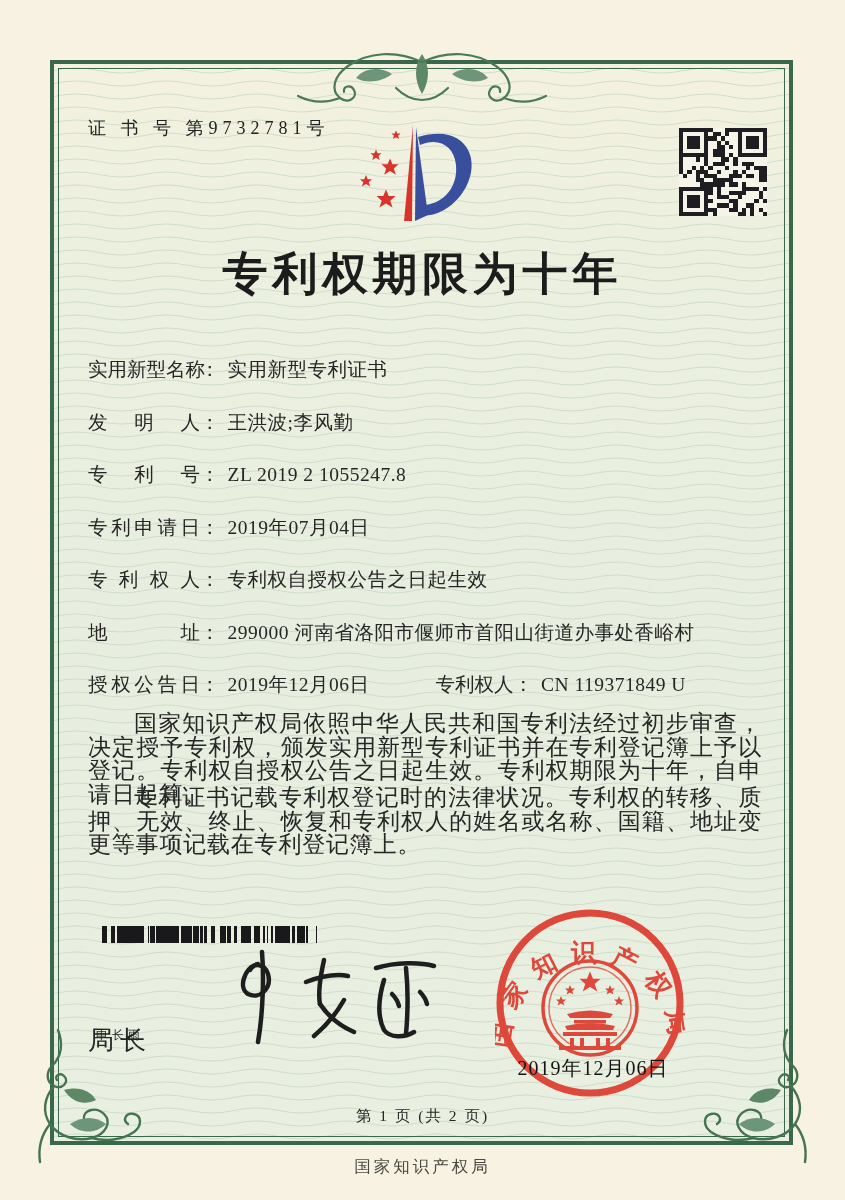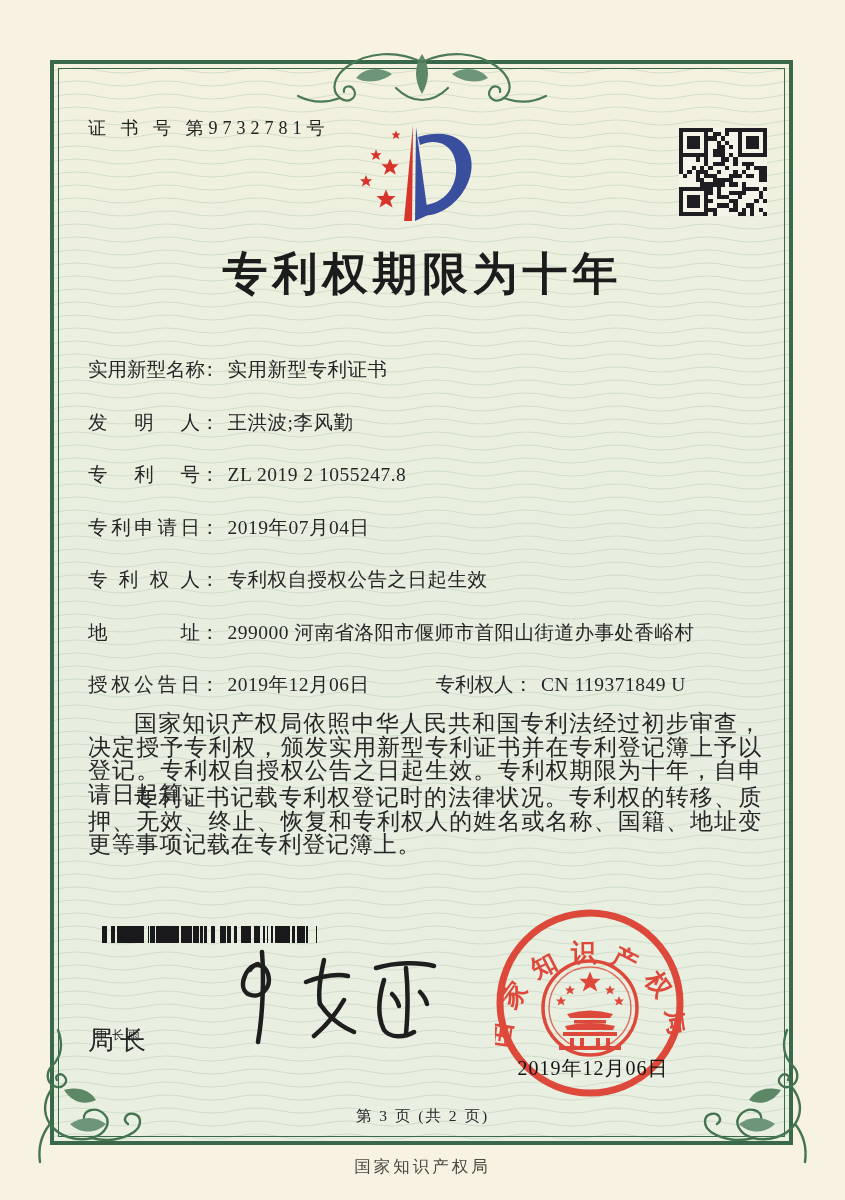--- a/index.html
+++ b/index.html
@@ -758,14 +758,14 @@
       <rect x="85" y="130" width="4" height="8"></rect>
       <rect x="101" y="130" width="4" height="8"></rect>
       <rect x="111" y="130" width="4" height="8"></rect>
       <rect x="64" y="138" width="62" height="4"></rect>
     </g>
   </g>
 </svg>
 
 <div class="abs seal-date">2019年12月06日</div>
 
-<div class="abs page-info">第 3 页 (共 2 页)</div>
+<div class="abs page-info">第 1 页 (共 2 页)</div>
 <div class="abs back-note">国家知识产权局</div>
 
 </body></html>

